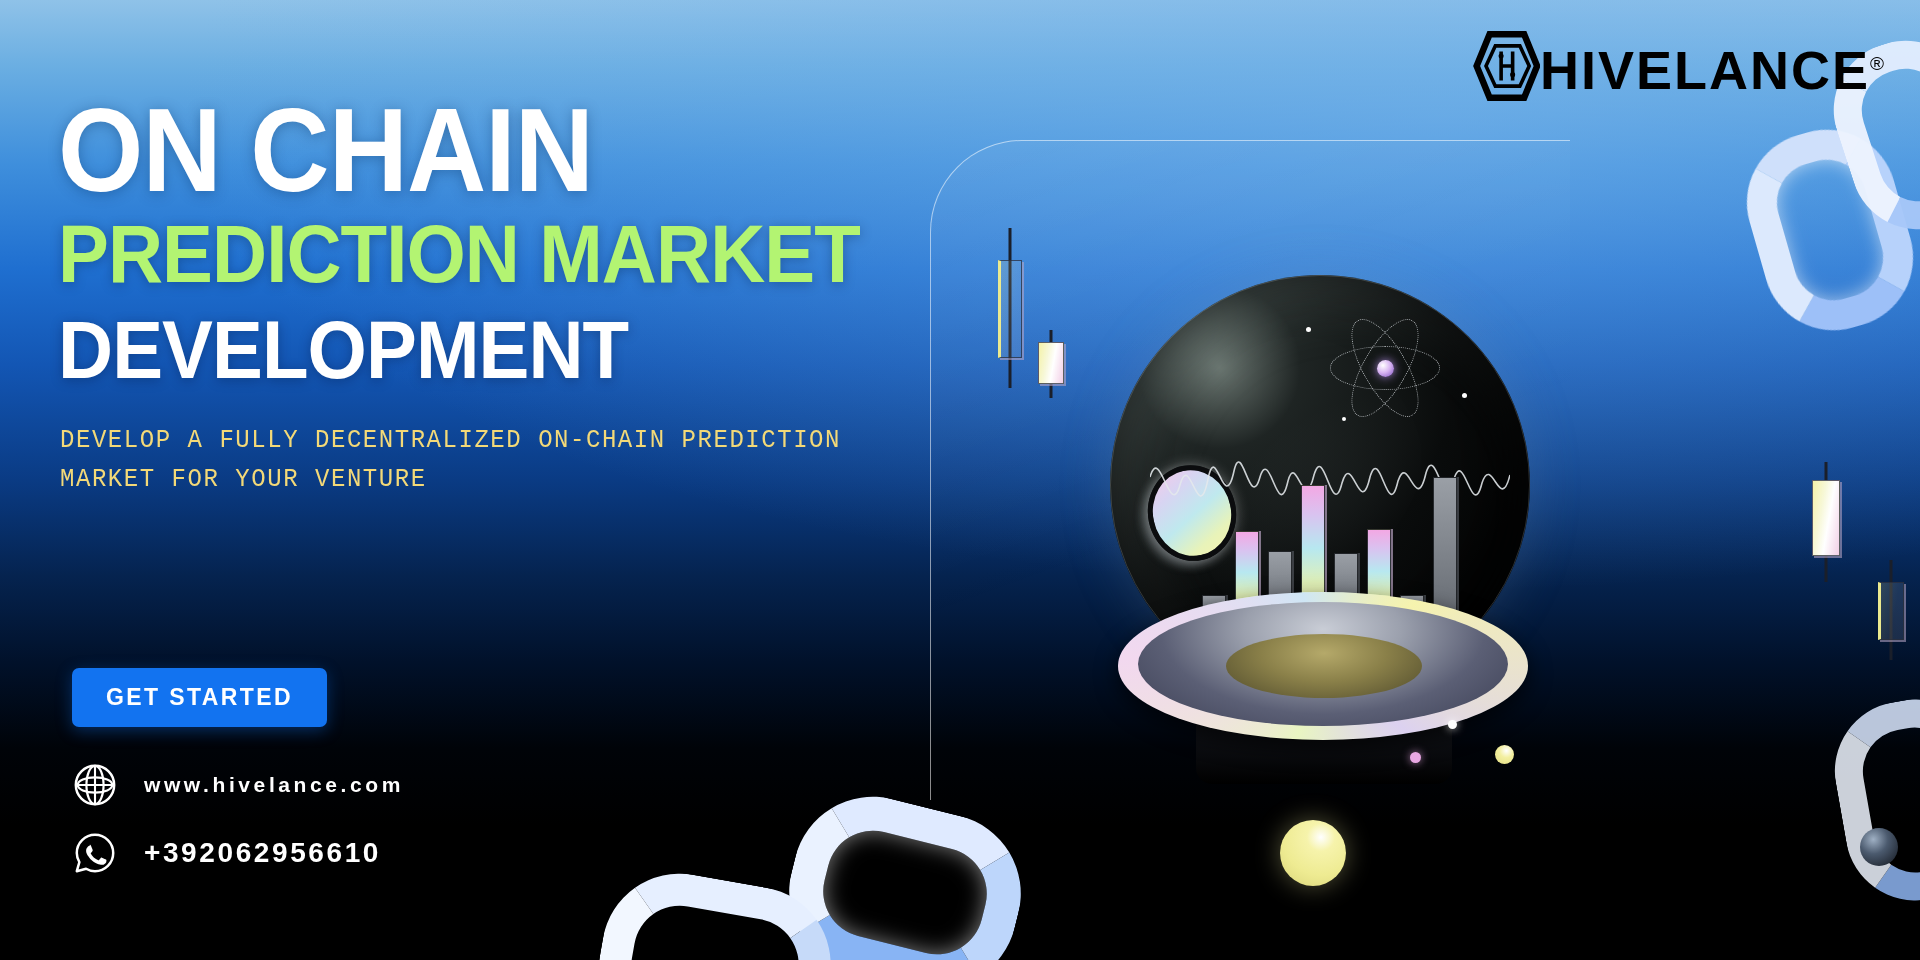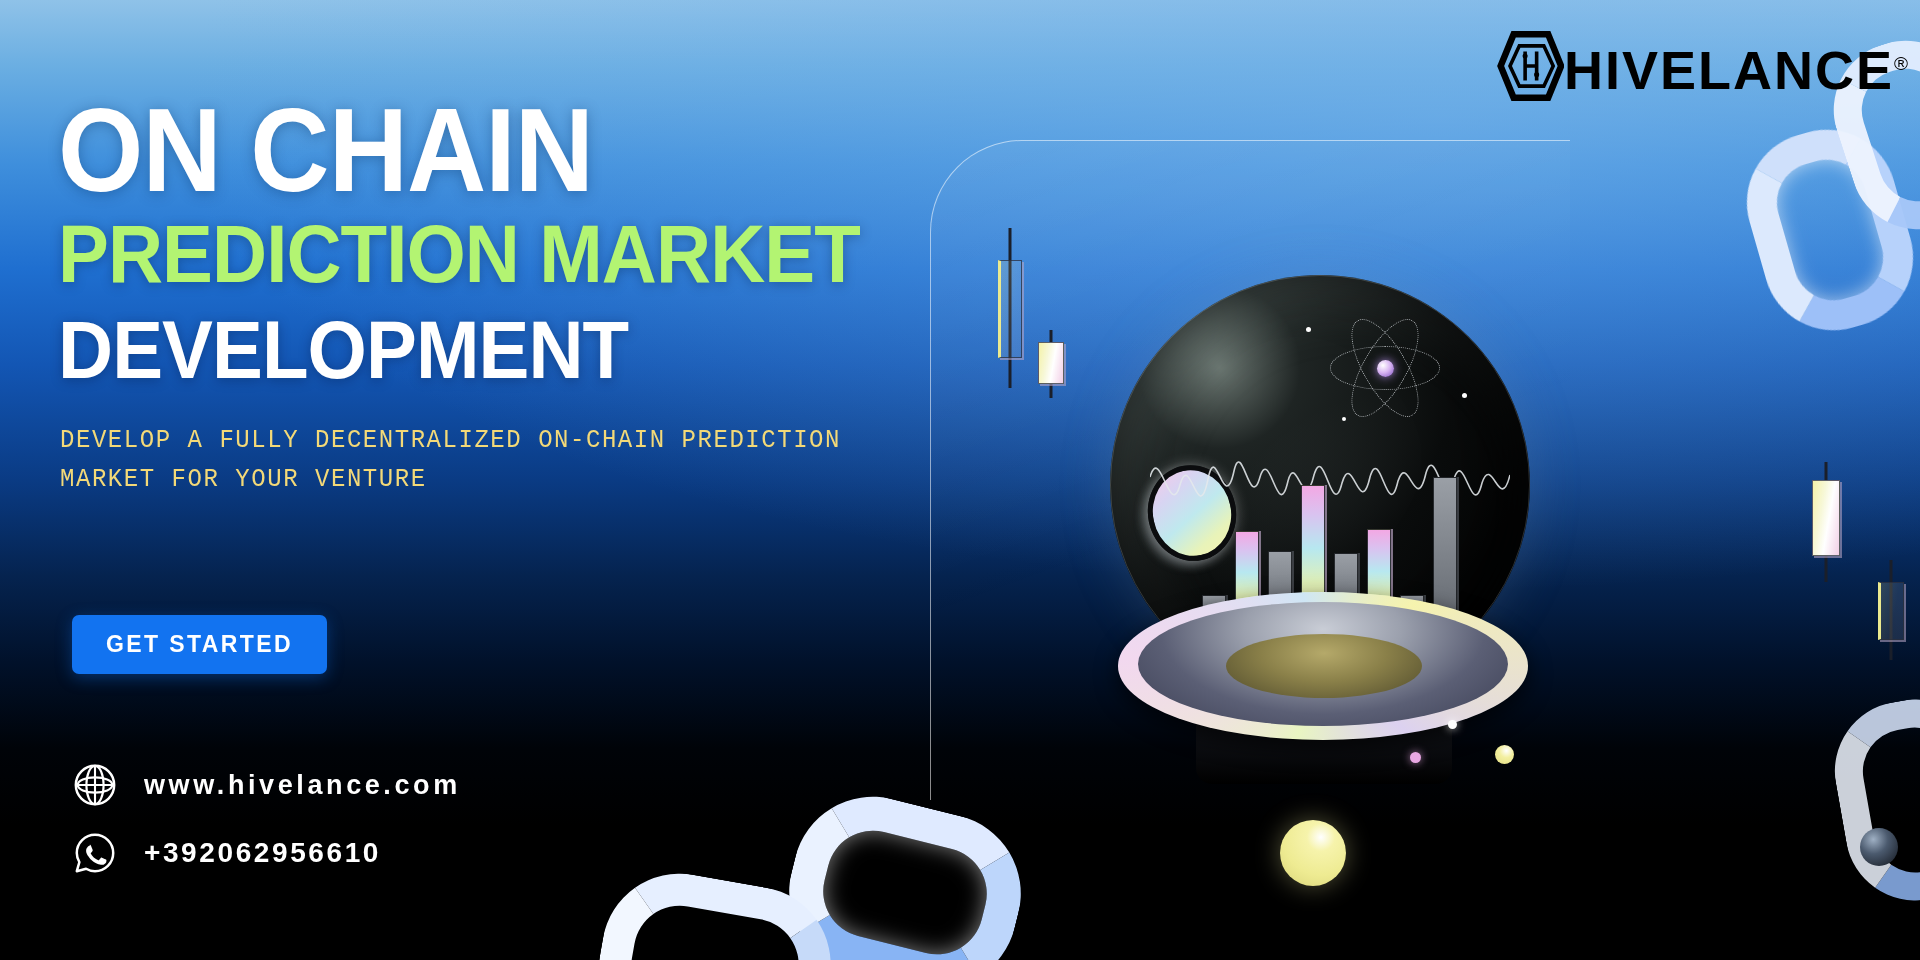--- a/index.html
+++ b/index.html
@@ -257,21 +257,21 @@
     line-height:1.55;
     letter-spacing:1.6px;
     color:#f3d978;
     text-transform:uppercase;
     transform:scaleX(.96);
     transform-origin:left top;
   }
   .subtitle div { white-space:nowrap; }
 
   .cta {
-    position:absolute; left:14px; top:615px;
+    position:absolute; left:14px; top:668px;
     display:inline-block;
     padding:16px 34px;
     background:#1273f0;
     color:#ffffff;
     font-size:23px;
     font-weight:700;
     letter-spacing:2.4px;
     border:none;
     border-radius:7px;
     cursor:pointer;
@@ -281,29 +281,29 @@
 
   .contact-row {
     position:absolute; display:flex; align-items:center; gap:26px;
   }
   .contact-row.web { left:14px; top:762px; }
   .contact-row.phone { left:14px; top:830px; }
   .contact-icon { width:46px; height:46px; flex:0 0 46px; }
   .contact-text {
     color:#ffffff;
     font-weight:700;
-    font-size:27px;
+    font-size:21px;
     letter-spacing:3.6px;
     font-family:"Liberation Sans", sans-serif;
   }
   .contact-row.phone .contact-text { letter-spacing:2.6px; font-size:28px; }
 
   
   .logo {
-    position:absolute; right:12px; top:30px;
+    position:absolute; right:36px; top:30px;
     display:flex; align-items:center; 
   }
   .logo-mark { width:72px; height:72px; flex:0 0 72px; }
   .logo-text {
     font-family:"Liberation Sans", sans-serif;
     font-weight:700;
     font-size:54px;
     letter-spacing:2px;
     color:#000000;
     line-height:1;

